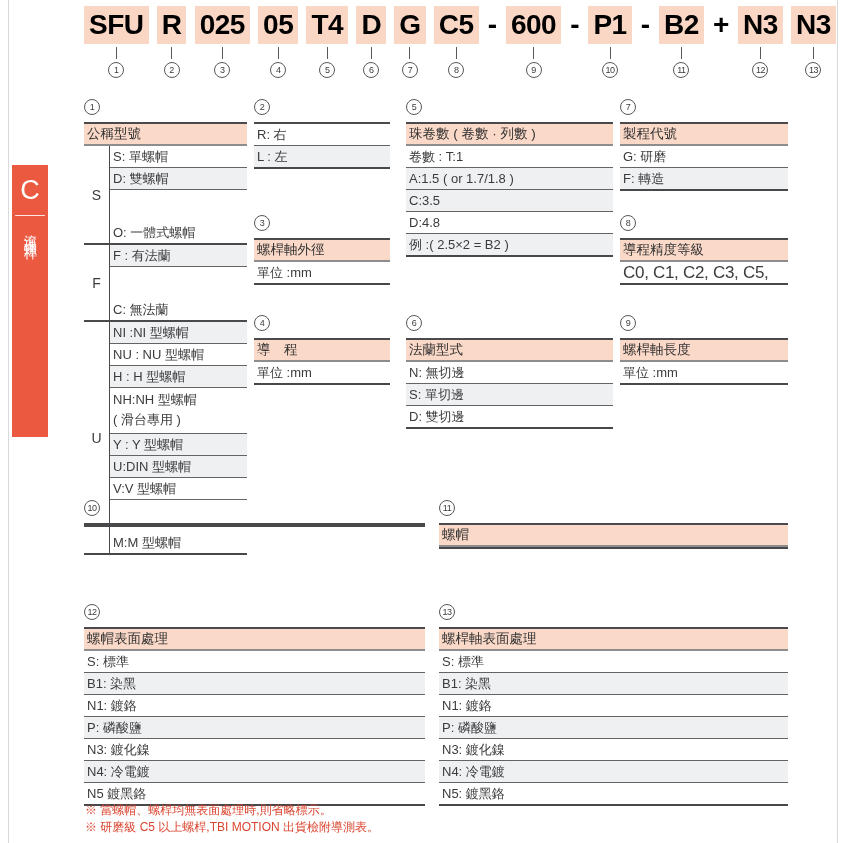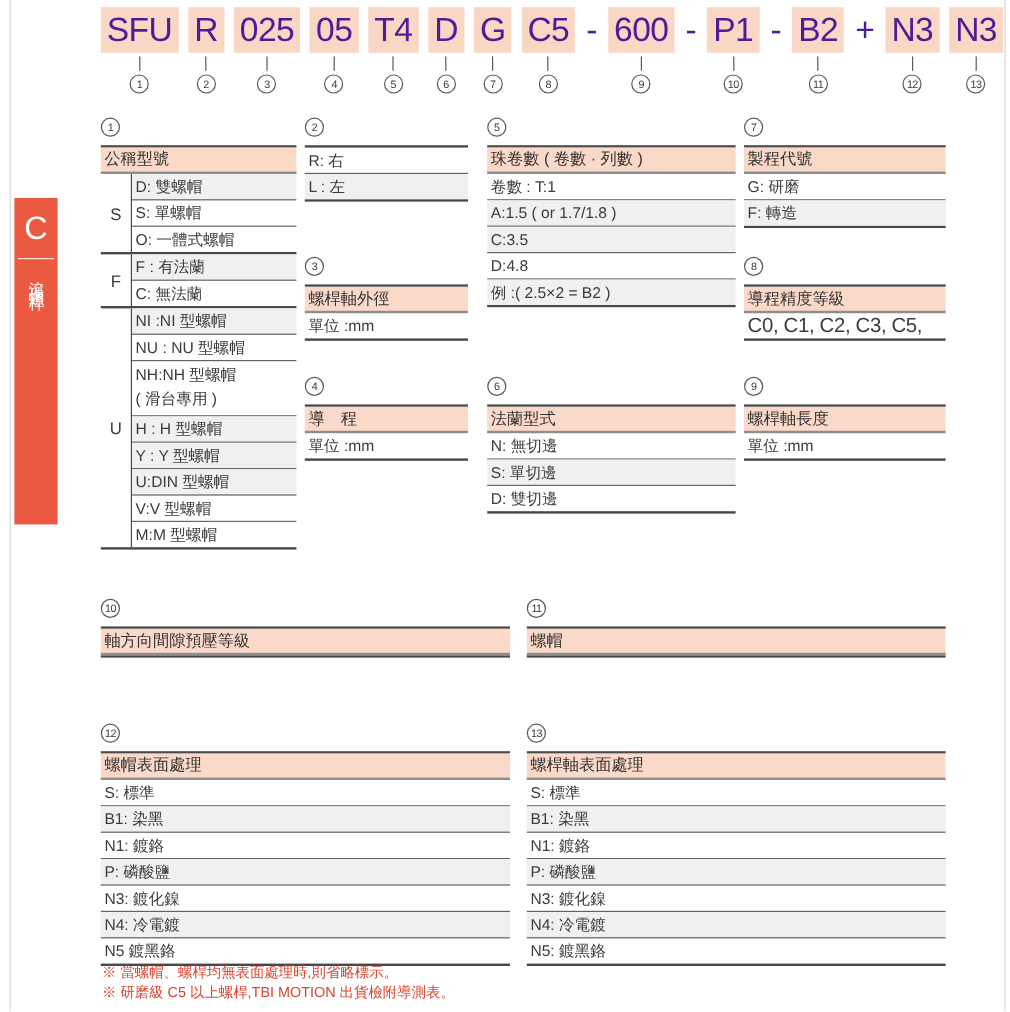--- a/index.html
+++ b/index.html
@@ -8,21 +8,21 @@
   .edge{position:absolute;top:0;width:1px;height:843px;background:#d9d9d9;}
   
   #tab{position:absolute;left:12px;top:165px;width:36px;height:272px;background:#EB5A40;color:#fff;}
   #tab .letter{display:block;text-align:center;font-size:27px;line-height:30px;padding-top:10px;}
   #tab .div{display:block;width:30px;height:1px;background:rgba(255,255,255,.85);margin:10px auto 8px auto;}
   #tab .vtitle{display:block;margin:0 auto;writing-mode:vertical-rl;text-orientation:upright;
                font-size:13px;letter-spacing:4px;line-height:36px;text-align:left;}
   
   #code{position:absolute;left:84px;top:6px;width:752px;display:flex;justify-content:space-between;align-items:flex-start;}
   .tok{display:flex;flex-direction:column;align-items:center;}
-  .tok .txt{font-weight:normal;font-size:28px;line-height:34px;color:#4c1d95;padding:2px 5px;letter-spacing:-0.5px;white-space:nowrap;}
+  .tok .txt{font-weight:bold;font-size:28px;line-height:34px;color:#000000;padding:2px 5px;letter-spacing:-0.5px;white-space:nowrap;}
   .tok .txt.hl{background:#FAD6C4;}
   .tok.sep .txt{padding:2px 1px;}
   .tick{width:1px;height:12px;background:#58585a;margin:3px 0 3px 0;}
   .circ{display:inline-block;width:14px;height:14px;border:1px solid #58585a;border-radius:50%;
         font-size:9px;line-height:14px;text-align:center;color:#3b3b3d;letter-spacing:-0.5px;background:#fff;}
   
   .tblock{position:absolute;}
   .tblock .tnum{margin-bottom:4px;}
   .tbl{border-top:2px solid #4a4a4c;border-bottom:2px solid #48484a;margin-top:3px;}
   .hdr{background:#FBD9C8;border-bottom:2px solid #8d8d90;height:20px;line-height:20px;
@@ -32,21 +32,21 @@
   .row:last-child{border-bottom:none;}
   .row.shade{background:#EFF0F2;}
   .row.tall{height:43px;line-height:20px;padding-top:2px;}
   .row.tight{font-size:17px;letter-spacing:-0.3px;}
   
   .tgroup{display:flex;border-bottom:2px solid #4a4a4c;}
   .tgroup:last-child{border-bottom:none;}
   .glabel{width:25px;display:flex;align-items:center;justify-content:center;
           border-right:1px solid #4a4a4c;font-size:14px;flex:none;}
   .grows{flex:1;min-width:0;}
-  .grows .row:last-child{border-bottom:none;}
+  .grows .row:last-child{border-bottom:none;margin-top:32px;}
   
   #notes{position:absolute;left:85px;top:802px;color:#DB4530;font-size:12px;line-height:17px;}
 </style>
 </head>
 <body>
 
 <div id="page">
   <div class="edge" style="left:8px"></div>
   <div class="edge" style="left:837px"></div>
 
@@ -136,40 +136,40 @@
       </div>
   </div>
 
   <div class="tblock" style="left:84px;top:96px;width:163px">
     <span class="circ tnum">1</span>
     <div class="tbl">
       <div class="hdr">公稱型號</div>
       <div class="tgroup">
         <span class="glabel">S</span>
         <div class="grows">
+          <div class="row">S: 單螺帽</div>
           <div class="row shade">D: 雙螺帽</div>
-          <div class="row">S: 單螺帽</div>
           <div class="row">O: 一體式螺帽</div>
         </div>
       </div>
       <div class="tgroup">
         <span class="glabel">F</span>
         <div class="grows">
           <div class="row shade">F : 有法蘭</div>
           <div class="row">C: 無法蘭</div>
         </div>
       </div>
       <div class="tgroup">
         <span class="glabel">U</span>
         <div class="grows">
           <div class="row shade">NI :NI 型螺帽</div>
           <div class="row">NU : NU 型螺帽</div>
+          <div class="row shade">H : H 型螺帽</div>
           <div class="row tall">NH:NH 型螺帽
 ( 滑台專用 )</div>
-          <div class="row shade">H : H 型螺帽</div>
           <div class="row shade">Y : Y 型螺帽</div>
           <div class="row shade">U:DIN 型螺帽</div>
           <div class="row">V:V 型螺帽</div>
           <div class="row">M:M 型螺帽</div>
         </div>
       </div>
     </div>
   </div>
 
   <div class="tblock" style="left:254px;top:96px;width:136px">
@@ -239,21 +239,20 @@
     <span class="circ tnum">9</span>
     <div class="tbl">
       <div class="hdr">螺桿軸長度</div>
       <div class="row">單位 :mm</div>
     </div>
   </div>
 
   <div class="tblock" style="left:84px;top:497px;width:341px">
     <span class="circ tnum">10</span>
     <div class="tbl">
-      <div class="hdr">軸方向間隙預壓等級</div>
     </div>
   </div>
 
   <div class="tblock" style="left:439px;top:497px;width:349px">
     <span class="circ tnum">11</span>
     <div class="tbl">
       <div class="hdr">螺帽</div>
     </div>
   </div>
 

